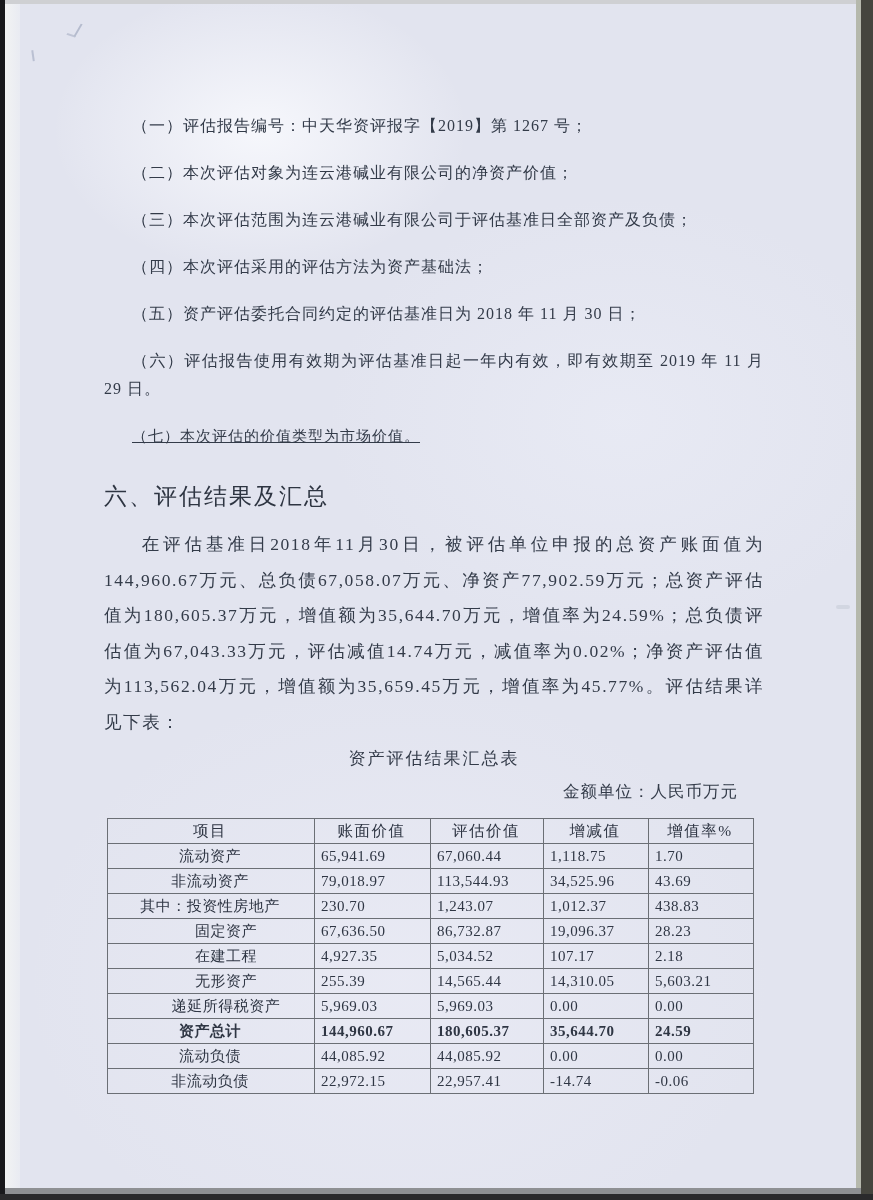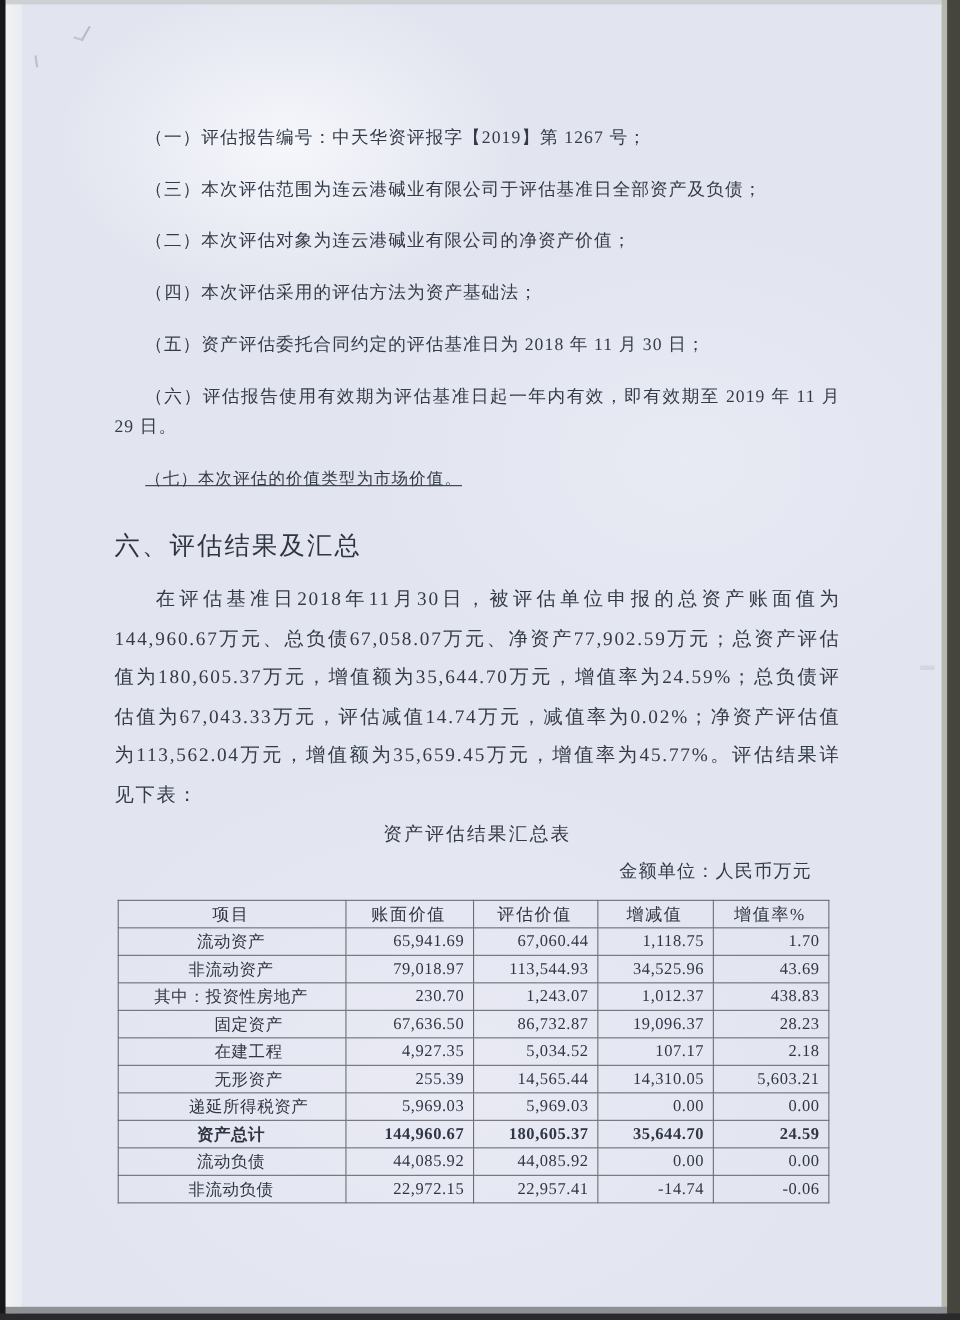--- a/index.html
+++ b/index.html
@@ -112,21 +112,21 @@
     color: #2f3644;
     overflow: hidden;
     white-space: nowrap;
   }
   .valuation th {
     font-weight: normal;
     text-align: center;
     font-size: 15.5px;
     letter-spacing: 1.5px;
   }
-  .valuation td.num { text-align: right; }
+  .valuation td.num { }
   .valuation td.item { text-align: center; }
   .valuation td.item.ind { padding-left: 38px; }
   .valuation tr.emph td { font-weight: bold; }
   .valuation td.item.ctr { text-align: center; }
 </style>
 </head>
 <body>
 
 <div class="page">
 
@@ -138,22 +138,22 @@
   <div class="edge-bottom-gray"></div>
   <div class="edge-bottom-dark"></div>
   <div class="mark1"></div>
   <div class="mark2"></div>
   <div class="mark3"></div>
 
   <div class="content">
 
     <div id="list-block">
         <p class="li">（一）评估报告编号：中天华资评报字【2019】第 1267 号；</p>
+        <p class="li">（二）本次评估对象为连云港碱业有限公司的净资产价值；</p>
         <p class="li">（三）本次评估范围为连云港碱业有限公司于评估基准日全部资产及负债；</p>
-        <p class="li">（二）本次评估对象为连云港碱业有限公司的净资产价值；</p>
         <p class="li">（四）本次评估采用的评估方法为资产基础法；</p>
         <p class="li">（五）资产评估委托合同约定的评估基准日为 2018 年 11 月 30 日；</p>
         <p class="li">（六）评估报告使用有效期为评估基准日起一年内有效，即有效期至 2019 年 11 月 29 日。</p>
         <p class="li li-small">（七）本次评估的价值类型为市场价值。</p>
       </div>
 
     <h2 class="section-heading">六、评估结果及汇总</h2>
 
     <p class="summary">在评估基准日2018年11月30日，被评估单位申报的总资产账面值为144,960.67万元、总负债67,058.07万元、净资产77,902.59万元；总资产评估值为180,605.37万元，增值额为35,644.70万元，增值率为24.59%；总负债评估值为67,043.33万元，评估减值14.74万元，减值率为0.02%；净资产评估值为113,562.04万元，增值额为35,659.45万元，增值率为45.77%。评估结果详见下表：</p>
 

